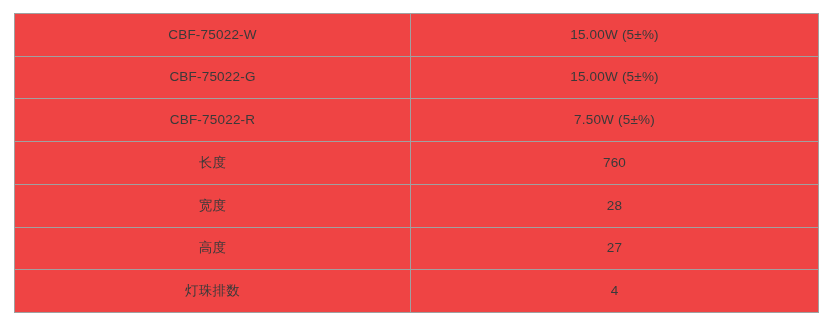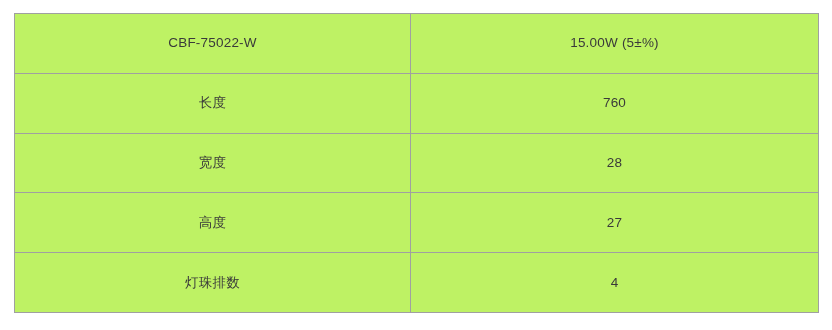--- a/index.html
+++ b/index.html
@@ -33,21 +33,21 @@
   table.spec-table td {
     border: 1px solid #a0a0a0;
     text-align: center;
     vertical-align: middle;
     font-size: 13.5px;
     color: #3a3a3a;
     line-height: 1.2;
     padding: 0 4px;
     height: 33.33px;
     box-sizing: border-box;
-    background: #bef264;
+    background: #ef4444;
     white-space: nowrap;
   }
 
   table.spec-table col.col-label { width: 396px; }
   table.spec-table col.col-value { width: 408px; }
 
   .cell-label { letter-spacing: 0.2px; }
   .cell-value { letter-spacing: 0.2px; margin-left: 12px; }
 </style>
 </head>
@@ -58,20 +58,28 @@
     <colgroup>
       <col class="col-label">
       <col class="col-value">
     </colgroup>
     <tbody>
       <tr>
         <td class="cell-label">CBF-75022-W</td>
         <td class="cell-value">15.00W (5±%)</td>
       </tr>
       <tr>
+        <td class="cell-label">CBF-75022-G</td>
+        <td class="cell-value">15.00W (5±%)</td>
+      </tr>
+      <tr>
+        <td class="cell-label">CBF-75022-R</td>
+        <td class="cell-value">7.50W (5±%)</td>
+      </tr>
+      <tr>
         <td class="cell-label">长度</td>
         <td class="cell-value">760</td>
       </tr>
       <tr>
         <td class="cell-label">宽度</td>
         <td class="cell-value">28</td>
       </tr>
       <tr>
         <td class="cell-label">高度</td>
         <td class="cell-value">27</td>

